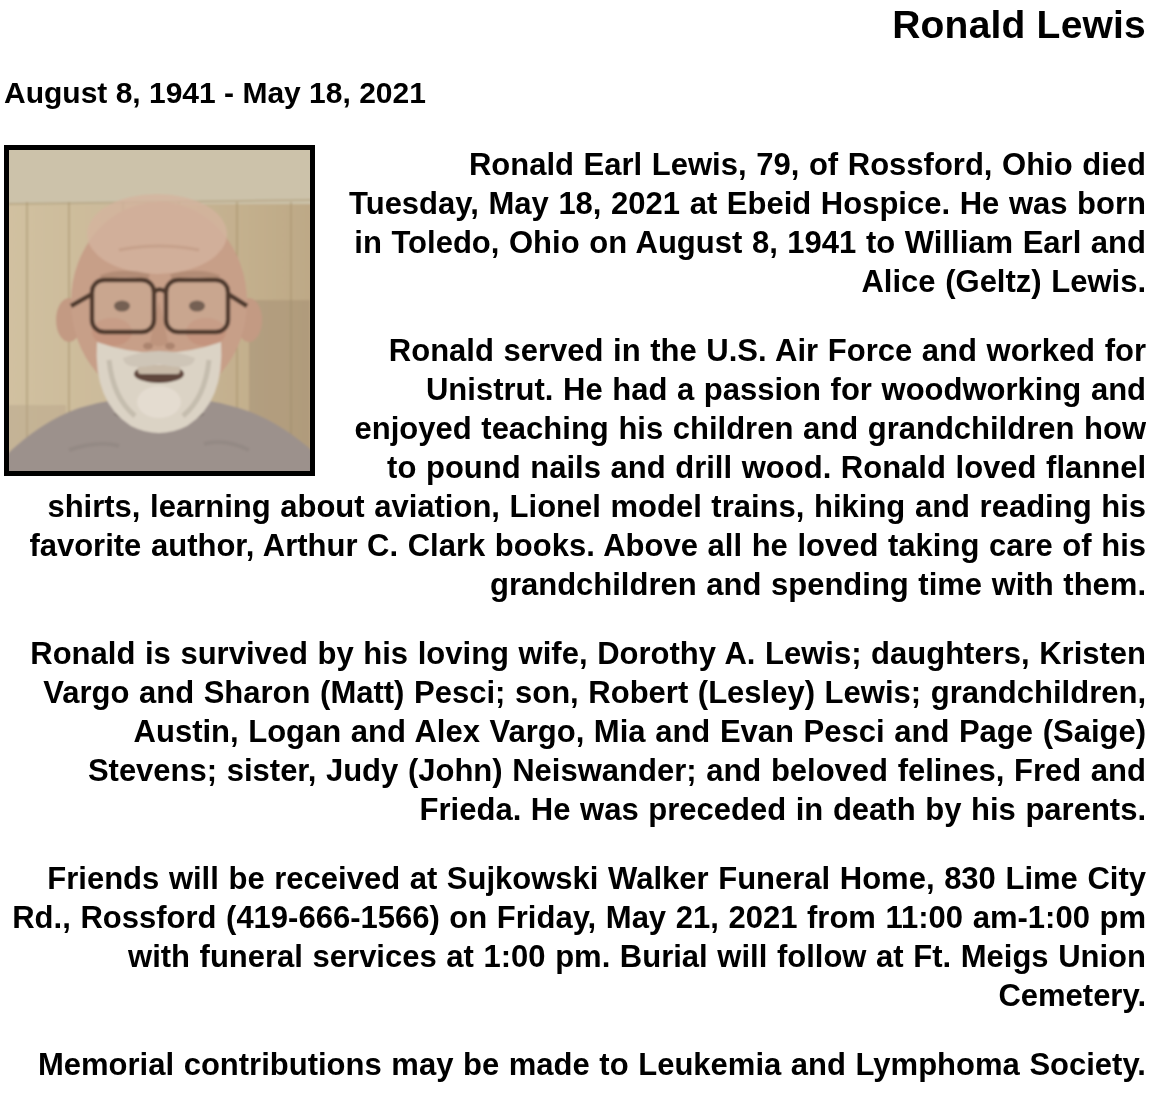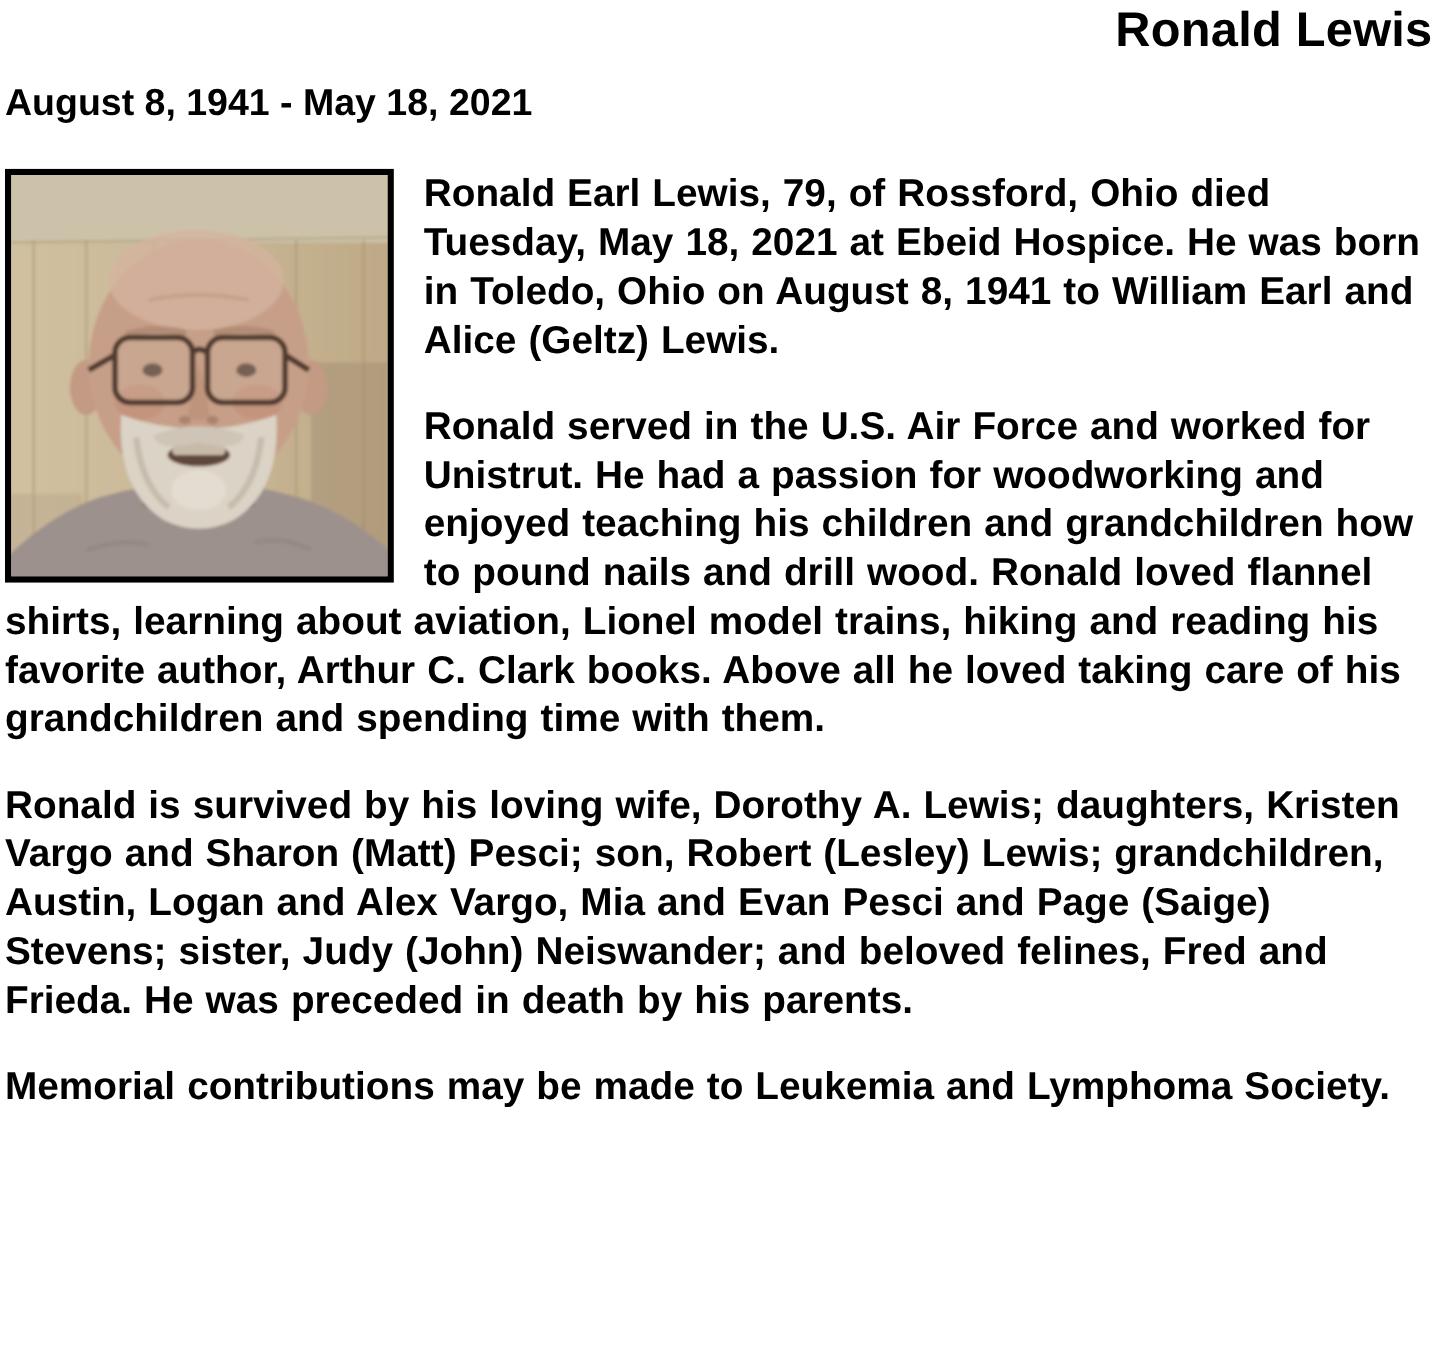--- a/index.html
+++ b/index.html
@@ -18,41 +18,42 @@
   h1.name {
     font-size: 39px;
     line-height: 42px;
     margin: 0;
     letter-spacing: 0.2px;
     text-align: right;
   }
   .dates {
     font-size: 30px;
     line-height: 39px;
-    margin-top: 17px;
+    margin-top: 27px;
   }
   article.obit {
     margin-top: 33px;
     overflow: hidden; 
   }
   figure.photo-frame {
     float: left;
     width: 311px;
     height: 331px;
     margin: 0 24px 8px 0;
     padding: 0;
     border: 5px solid #000000;
     background: #c7b497;
   }
   figure.photo-frame svg { display: block; }
   p.para {
     font-size: 31px;
     line-height: 39px;
     margin: 0 0 30px 0;
     word-spacing: 1px;
+    text-align: right;
   }
 </style>
 </head>
 <body>
 
 <main>
 
   <h1 class="name">Ronald Lewis</h1>
 
   <div class="dates">August 8, 1941 - May 18, 2021</div>
@@ -137,16 +138,17 @@
           </g>
 
           <rect x="-8" y="-8" width="317" height="337" fill="#c1997b" opacity="0.05"></rect>
         </g>
       </svg>
     </figure>
 
     <p class="para">Ronald Earl Lewis, 79, of Rossford, Ohio died Tuesday, May 18, 2021 at Ebeid Hospice. He was born in Toledo, Ohio on August 8, 1941 to William Earl and Alice (Geltz) Lewis.</p>
     <p class="para">Ronald served in the U.S. Air Force and worked for Unistrut. He had a passion for woodworking and enjoyed teaching his children and grandchildren how to pound nails and drill wood. Ronald loved flannel shirts, learning about aviation, Lionel model trains, hiking and reading his favorite author, Arthur C. Clark books. Above all he loved taking care of his grandchildren and spending time with them.</p>
     <p class="para">Ronald is survived by his loving wife, Dorothy A. Lewis; daughters, Kristen Vargo and Sharon (Matt) Pesci; son, Robert (Lesley) Lewis; grandchildren, Austin, Logan and Alex Vargo, Mia and Evan Pesci and Page (Saige) Stevens; sister, Judy (John) Neiswander; and beloved felines, Fred and Frieda. He was preceded in death by his parents.</p>
+    <p class="para">Friends will be received at Sujkowski Walker Funeral Home, 830 Lime City Rd., Rossford (419-666-1566) on Friday, May 21, 2021 from 11:00 am-1:00 pm with funeral services at 1:00 pm. Burial will follow at Ft. Meigs Union Cemetery.</p>
     <p class="para">Memorial contributions may be made to Leukemia and Lymphoma Society.</p>
 
   </article>
 </main>
 
 </body></html>

